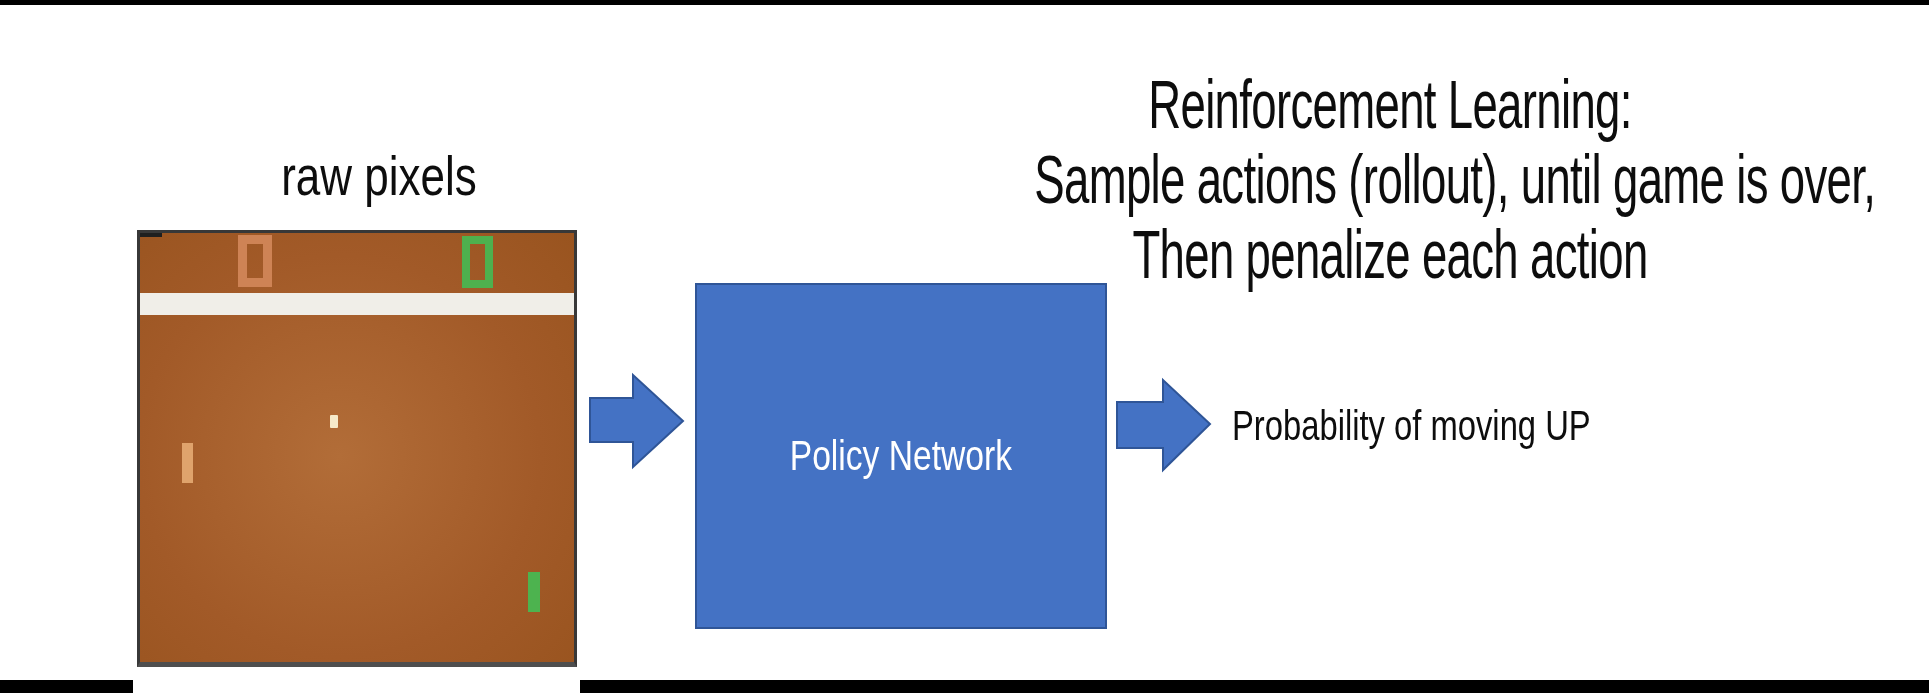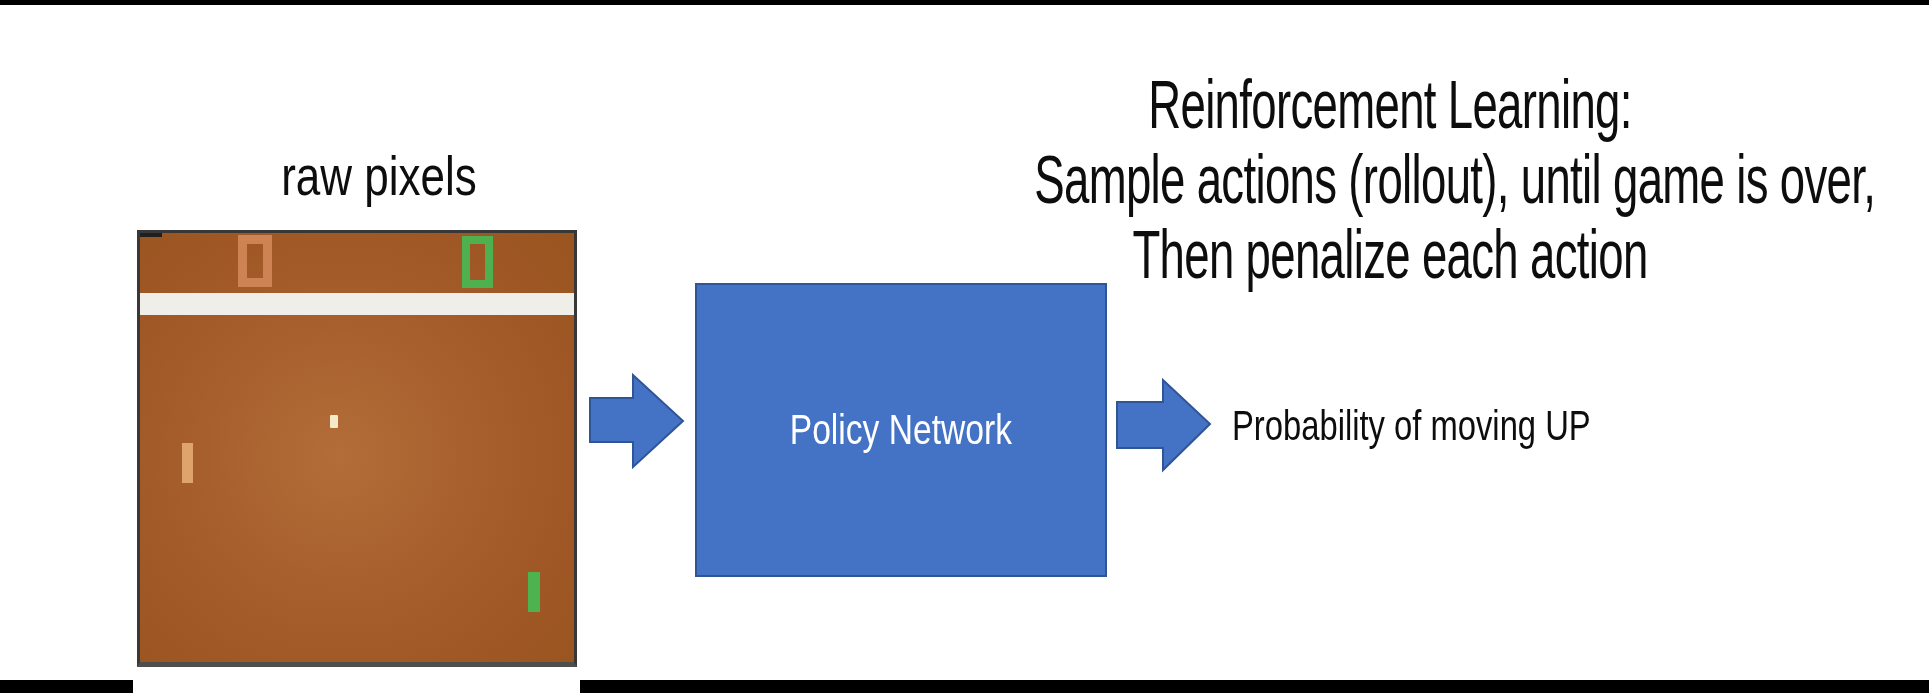--- a/index.html
+++ b/index.html
@@ -66,21 +66,21 @@
   .arrow-out { left: 1115px; top: 378px; }
   svg.arrow polygon {
     fill: var(--accent_blue);
     stroke: var(--accent_blue_border);
     stroke-width: 2;
     stroke-linejoin: miter;
   }
 
   
   .policy-box {
-    left: 695px; top: 283px; width: 412px; height: 294px;
+    left: 695px; top: 283px; width: 412px; height: 346px;
     position: absolute;
     background: var(--accent_blue);
     border: 2px solid var(--accent_blue_border);
     display: flex; align-items: center; justify-content: center;
   }
   .policy-box .label {
     color: #ffffff;
     font-size: 42px;
     white-space: nowrap;
     transform: scaleX(0.8);

